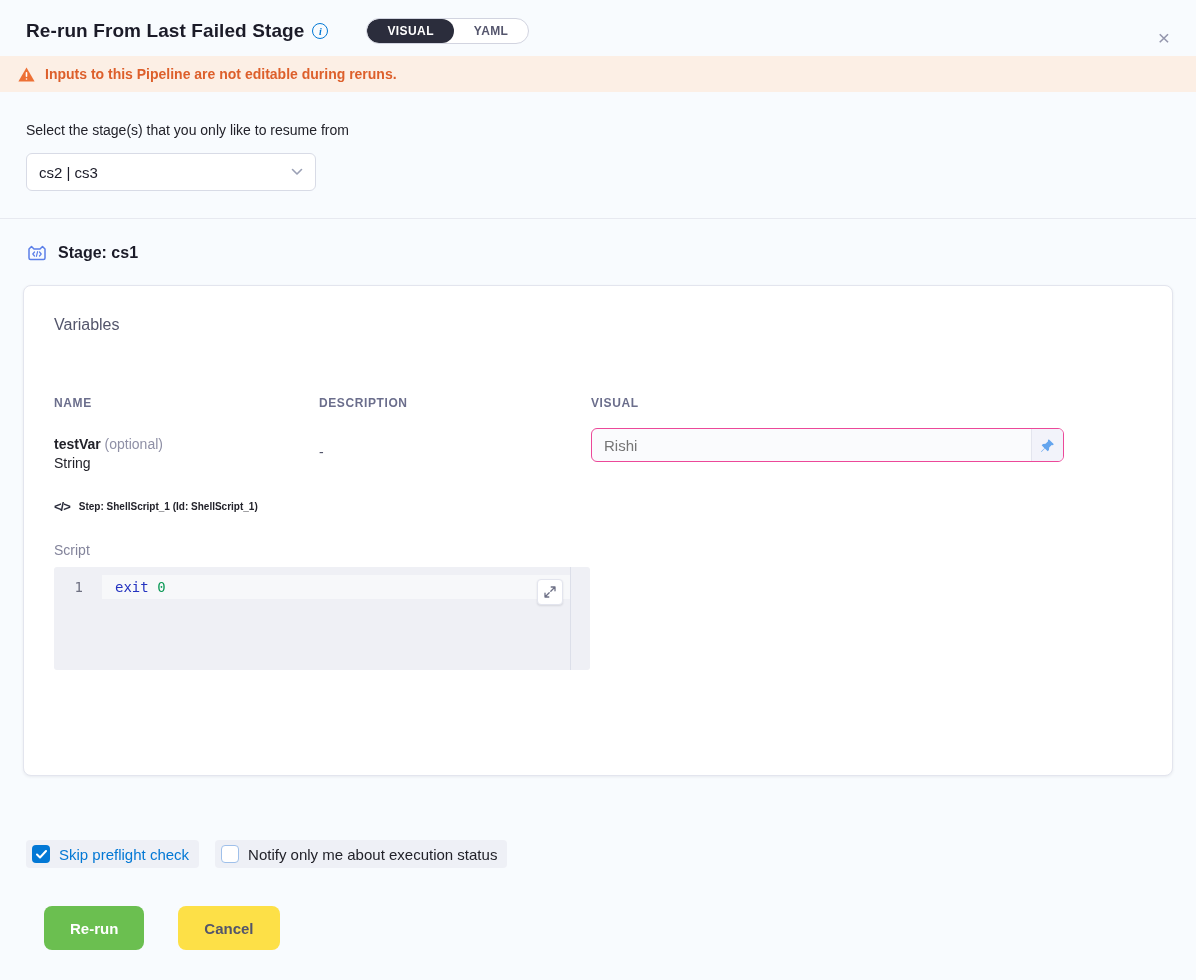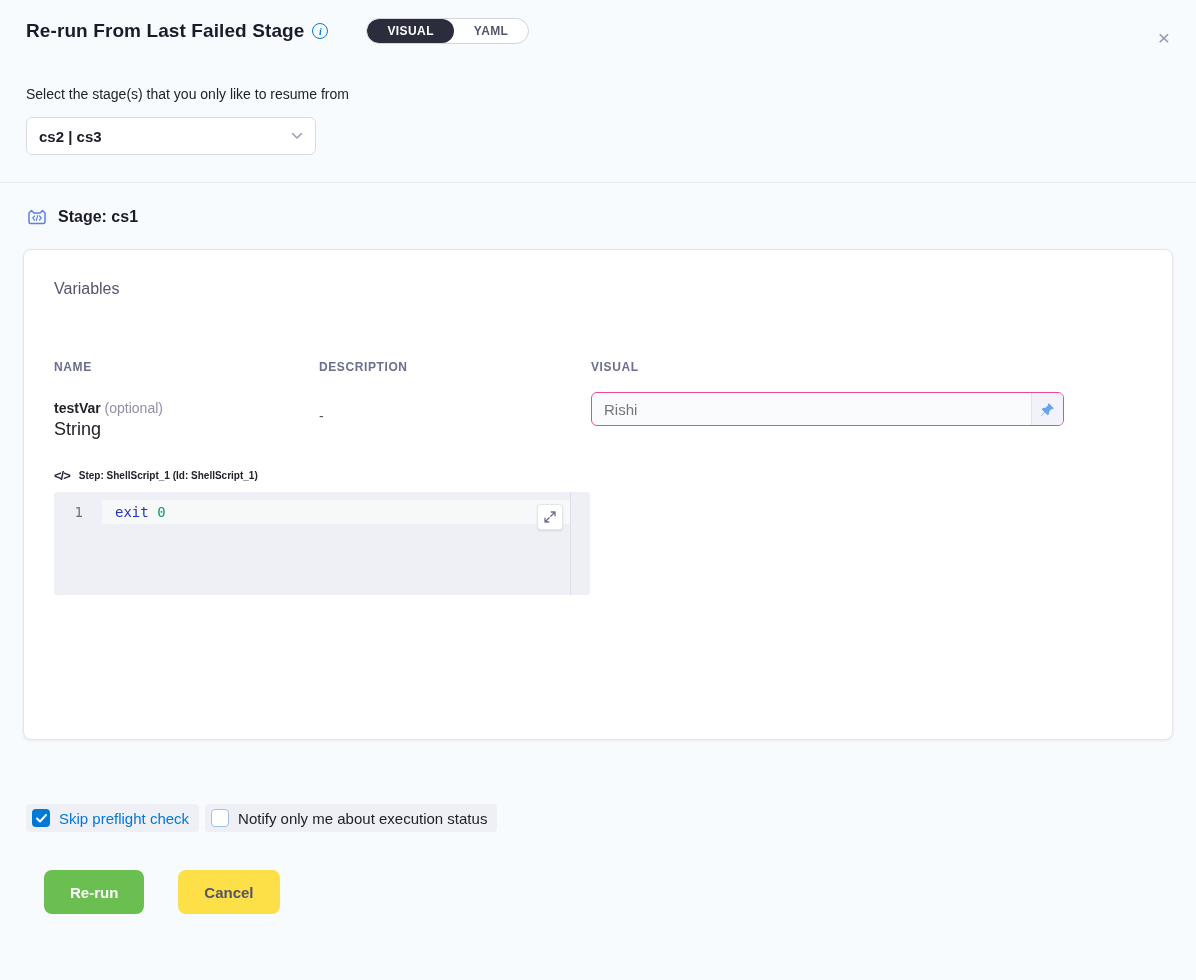--- a/index.html
+++ b/index.html
@@ -31,41 +31,41 @@
   .banner { height:36px; background:#fcefe5; display:flex; align-items:center;
     padding:0 18px; gap:10px; flex:none; }
   .warn-icon { width:17px; height:15px; flex:none; }
   .banner-text { color:#dd5f2b; font-size:14px; font-weight:bold; }
 
   
   .select-section { padding:30px 26px 27px 26px; border-bottom:1px solid #e7e9f0; }
   .select-label { font-size:14px; color:#22222a; }
   .dropdown { margin-top:15px; width:290px; height:38px; background:#fff;
     border:1px solid #d8dbe6; border-radius:6px; display:flex; align-items:center;
-    padding:0 12px; cursor:pointer;font-weight:bold; }
+    padding:0 12px; cursor:pointer; }
   .dropdown-value { font-size:15px; color:#1b1b28; flex:1; }
   .chev { color:#9aa0b5; }
 
   
   .stage-row { display:flex; align-items:center; gap:10px; margin:24px 26px 0 26px; }
   .stage-title { font-size:16px; font-weight:bold; color:#1b1b28; }
 
   
   .card { margin:22px 23px 0 23px; background:#fff; border:1px solid #e3e5ee;
     border-radius:8px; box-shadow:0 1px 3px rgba(40,41,61,.08); padding:30px;
     height:491px; flex:none; }
   .vars-heading { font-size:16px; color:#53556b; font-weight:500; }
   .var-grid { display:grid; grid-template-columns:265px 272px 473px; margin-top:62px;
     align-items:start; }
   .col-head { font-size:12px; font-weight:bold; color:#6b6e8c; letter-spacing:.6px; }
   .var-cell { margin-top:26px; }
   .var-name { font-size:14px; }
   .var-name b { color:#22222a; }
   .optional { color:#8f90a6; font-weight:normal; }
-  .var-type { font-size:18px; color:#22222a; margin-top:3px; }
+  .var-type { font-size:14px; color:#22222a; margin-top:3px; }
   .var-desc { margin-top:26px; padding-top:8px; font-size:14px; color:#53556b; }
   .value-group { margin-top:18px; display:flex; height:34px; border:1px solid #ec4899;
     border-radius:6px; overflow:hidden; background:#fafbfd; }
   .value-input { flex:1; border:none; outline:none; background:transparent;
     font-size:15px; color:#9394a9; padding:0 12px; font-family:"Liberation Sans",sans-serif; }
   .pin-btn { width:32px; background:#f2f3fa; border-left:1px solid #e3e5ee;
     display:flex; align-items:center; justify-content:center; cursor:pointer; }
 
   .exec-heading { margin-top:36px; font-size:15px; font-weight:bold; color:#22222a; }
   .step-row { margin-top:28px; display:flex; align-items:center; gap:9px; }
@@ -84,21 +84,21 @@
   .line-content { flex:1; background:rgba(255,255,255,.5); padding-left:13px;
     margin-right:20px; }
   .tok-kw { color:#2433c0; }
   .tok-num { color:#0d9a57; }
   .expand-btn { position:absolute; top:12px; right:27px; width:26px; height:26px;
     background:#fff; border:1px solid #e3e5ee; border-radius:4px;
     box-shadow:0 1px 2px rgba(40,41,61,.12); display:flex; align-items:center;
     justify-content:center; cursor:pointer; }
 
   
-  .options-row { display:flex; align-items:flex-start; gap:6px; margin:64px 0 0 26px; }
+  .options-row { display:flex; align-items:flex-start; gap:16px; margin:64px 0 0 26px; }
   .opt { display:flex; align-items:center; gap:9px; background:#eef0f6;
     border-radius:4px; padding:5px 10px 5px 6px; cursor:pointer; }
   .cb { width:18px; height:18px; border-radius:4px; flex:none; display:flex;
     align-items:center; justify-content:center; }
   .cb.checked { background:#0278d5; }
   .cb.unchecked { background:#fff; border:1.5px solid #9fc0ea; }
   .cb svg { display:block; }
   .opt-label { font-size:15px; }
   .opt-label.blue { color:#0278d5; }
   .opt-label.dark { color:#22222a; }
@@ -120,20 +120,28 @@
       <div class="title">Re-run From Last Failed Stage</div>
       <div class="info-icon">i</div>
     </div>
     <div class="toggle">
       <div class="toggle-opt active">VISUAL</div>
       <div class="toggle-opt">YAML</div>
     </div>
     <div class="close-btn">×</div>
   </div>
 
+  <div class="banner">
+    <svg class="warn-icon" viewBox="0 0 17 15">
+      <path d="M8.5 0.6 L16.6 14.4 L0.4 14.4 Z" fill="#ed7035"></path>
+      <rect x="7.7" y="5" width="1.6" height="5" rx="0.8" fill="#fff"></rect>
+      <rect x="7.7" y="11.2" width="1.6" height="1.6" rx="0.8" fill="#fff"></rect>
+    </svg>
+    <div class="banner-text">Inputs to this Pipeline are not editable during reruns.</div>
+  </div>
 
   <div class="select-section">
     <div class="select-label">Select the stage(s) that you only like to resume from</div>
     <div class="dropdown">
       <div class="dropdown-value">cs2 | cs3</div>
       <svg class="chev" width="12" height="8" viewBox="0 0 12 8">
         <path d="M1.5 1.5 L6 6 L10.5 1.5" fill="none" stroke="#9aa0b5" stroke-width="1.6" stroke-linecap="round" stroke-linejoin="round"></path>
       </svg>
     </div>
   </div>
@@ -168,20 +176,21 @@
         </div>
       </div>
     </div>
 
 
     <div class="step-row">
       <span class="code-glyph">&lt;/&gt;</span>
       <span class="step-title">Step: ShellScript_1 (Id: ShellScript_1)</span>
     </div>
 
+    <div class="script-label">Script</div>
 
     <div class="editor">
       <div class="code-line">
         <span class="line-no">1</span>
         <span class="line-content"><span class="tok-kw">exit</span> <span class="tok-num">0</span></span>
       </div>
       <div class="expand-btn">
         <svg width="12" height="12" viewBox="0 0 12 12">
           <path d="M7.2 1 L11 1 L11 4.8 M11 1 L6.8 5.2 M4.8 11 L1 11 L1 7.2 M1 11 L5.2 6.8" fill="none" stroke="#6d7086" stroke-width="1.3" stroke-linecap="round" stroke-linejoin="round"></path>
         </svg>

